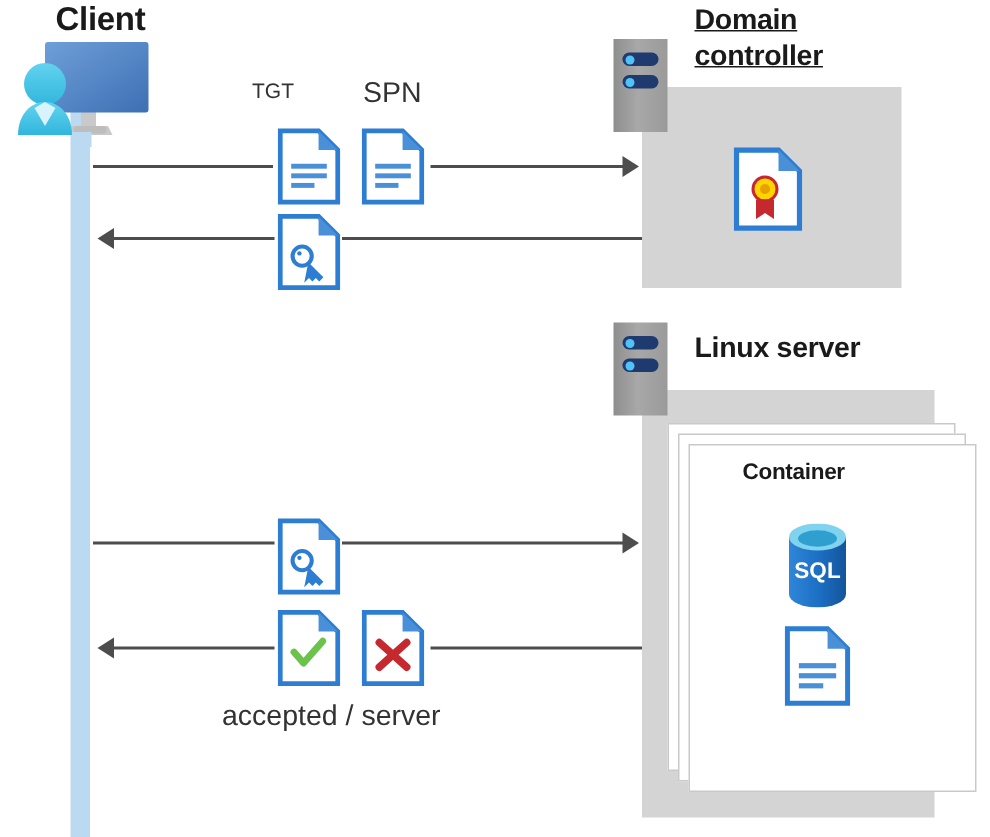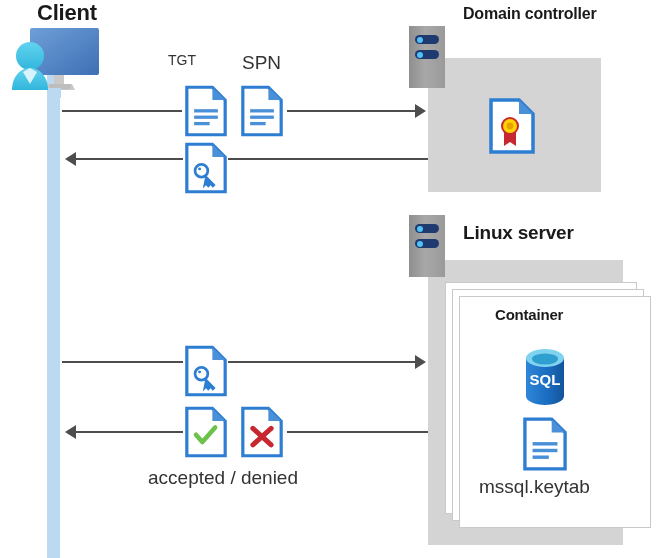--- a/index.html
+++ b/index.html
@@ -11,21 +11,21 @@
   .stage{position:absolute;left:0;top:0;width:588px;height:558px;}
   .abs{position:absolute;}
 
   
   .lbl-bold{
     font-weight:bold;color:#1a1a1a;letter-spacing:-0.2px;
   }
   .lbl-plain{color:#333333;}
 
   #client-title{left:37px;top:0px;font-size:22px;}
-  #dc-title{left:463px;top:2px;font-size:16px;line-height:24px;width:150px;}
+  #dc-title{left:463px;top:2px;font-size:19px;line-height:24px;width:150px;text-decoration:underline;}
   #linux-title{left:463px;top:222px;font-size:19px;text-align:right;}
   #container-title{left:495px;top:306px;font-size:15px;}
   #keytab-label{left:479px;top:476px;font-size:19px;color:#333;}
   #tgt-label{left:168px;top:52px;font-size:14px;color:#333;}
   #spn-label{left:242px;top:52px;font-size:19px;color:#333;text-align:center;}
   #acceptdenied-label{left:148px;top:467px;font-size:19px;color:#333;}
 
   
   #client-lifeline{
     left:47px;top:62px;width:13px;height:496px;
@@ -197,21 +197,20 @@
   <div class="doc" style="left:523px;top:417px;">
     <svg width="44" height="54" viewBox="0 0 46 56">
       <path d="M2 2 h28 l14 14 v38 h-42 z" fill="#ffffff" stroke="#2d7dd2" stroke-width="3.5"></path>
       <path d="M30 2 l14 14 h-14 z" fill="#4a90d9"></path>
       <rect x="10" y="26" width="26" height="3.6" fill="#4a90d9"></rect>
       <rect x="10" y="33" width="26" height="3.6" fill="#4a90d9"></rect>
       <rect x="10" y="40" width="17" height="3.6" fill="#4a90d9"></rect>
     </svg>
   </div>
 
-  <div class="abs lbl-plain" id="keytab-label">mssql.keytab</div>
 
   <div class="line abs" id="l1a"></div>
   <div class="line abs" id="l1b"></div>
   <div class="arrowhead arrow-right abs" id="a1"></div>
 
   <div class="abs lbl-plain" id="tgt-label">TGT</div>
   <div class="abs lbl-plain" id="spn-label">SPN</div>
 
   <div class="doc" style="left:185px;top:85px;">
     <svg width="42" height="52" viewBox="0 0 46 56">
@@ -278,15 +277,15 @@
   </div>
 
   <div class="doc" style="left:241px;top:406px;">
     <svg width="42" height="52" viewBox="0 0 46 56">
       <path d="M2 2 h28 l14 14 v38 h-42 z" fill="#ffffff" stroke="#2d7dd2" stroke-width="3.5"></path>
       <path d="M30 2 l14 14 h-14 z" fill="#4a90d9"></path>
       <path d="M13 24 l20 18 M33 24 l-20 18" fill="none" stroke="#c5282f" stroke-width="5.5" stroke-linecap="round"></path>
     </svg>
   </div>
 
-  <div class="abs lbl-plain" id="acceptdenied-label">accepted / denied</div>
+  <div class="abs lbl-plain" id="acceptdenied-label">accepted / server</div>
 
 </div>
 
 </body></html>

